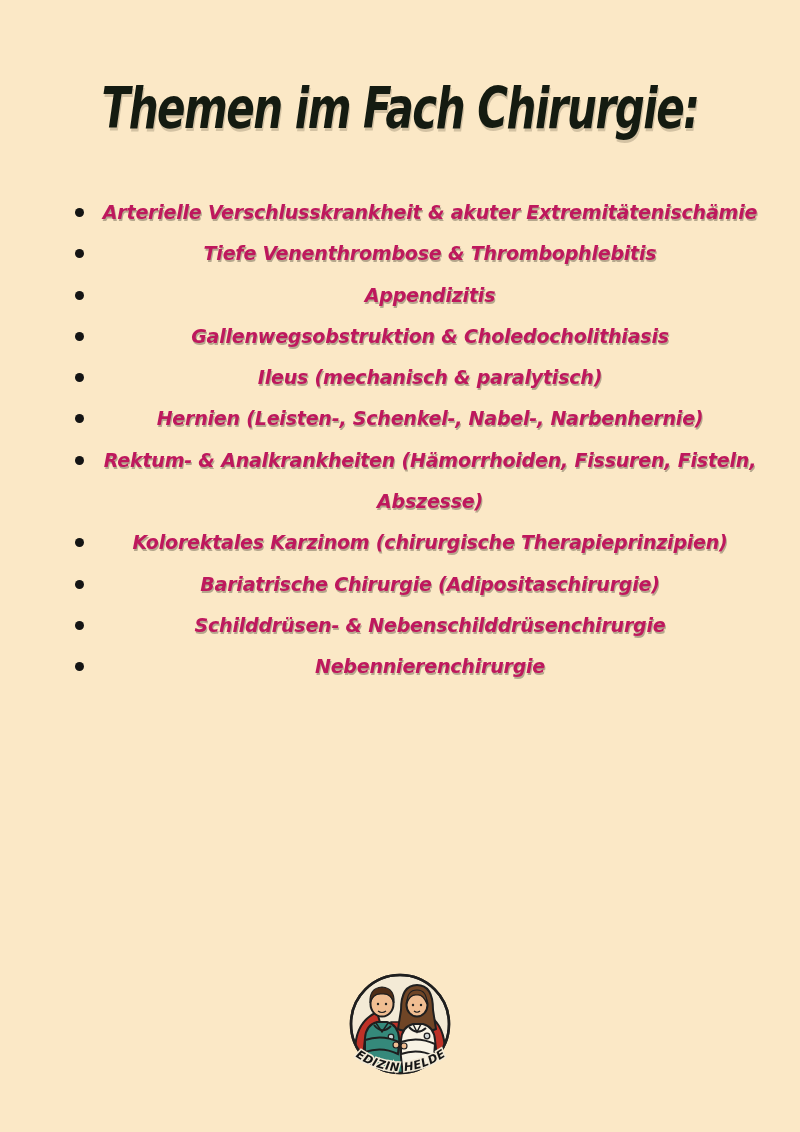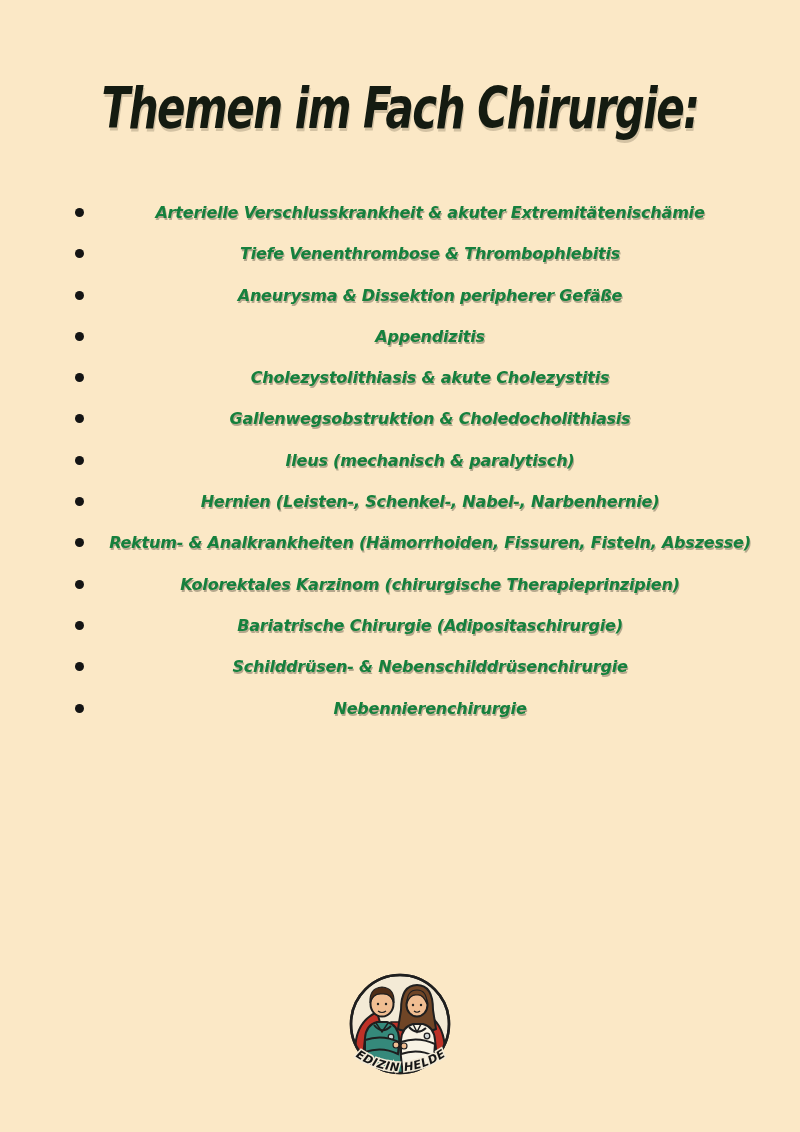--- a/index.html
+++ b/index.html
@@ -39,23 +39,23 @@
     position:absolute;
     left:9px; top:16px;
     width:9px; height:9px;
     border-radius:50%;
     background:#141414;
   }
   .txt {
     display:block;
     text-align:center;
     font-weight:bold;
-    font-size:16px;
+    font-size:19px;
     letter-spacing:-0.2px;
-    color:#15803d;
+    color:#be185d;
     text-shadow:1px 1.5px 0 rgba(95,88,72,0.45);
     padding:0 28px 0 36px;
   }
 
   .logo {
     position:absolute;
     top:966px;
     left:50%;
     transform:translateX(-50%);
     width:130px; height:150px;
@@ -73,29 +73,21 @@
     <li class="topic">
         <span class="dot"></span>
         <span class="txt">Arterielle Verschlusskrankheit &amp; akuter Extremitätenischämie</span>
       </li>
       <li class="topic">
         <span class="dot"></span>
         <span class="txt">Tiefe Venenthrombose &amp; Thrombophlebitis</span>
       </li>
       <li class="topic">
         <span class="dot"></span>
-        <span class="txt">Aneurysma &amp; Dissektion peripherer Gefäße</span>
-      </li>
-      <li class="topic">
-        <span class="dot"></span>
         <span class="txt">Appendizitis</span>
-      </li>
-      <li class="topic">
-        <span class="dot"></span>
-        <span class="txt">Cholezystolithiasis &amp; akute Cholezystitis</span>
       </li>
       <li class="topic">
         <span class="dot"></span>
         <span class="txt">Gallenwegsobstruktion &amp; Choledocholithiasis</span>
       </li>
       <li class="topic">
         <span class="dot"></span>
         <span class="txt">Ileus (mechanisch &amp; paralytisch)</span>
       </li>
       <li class="topic">

